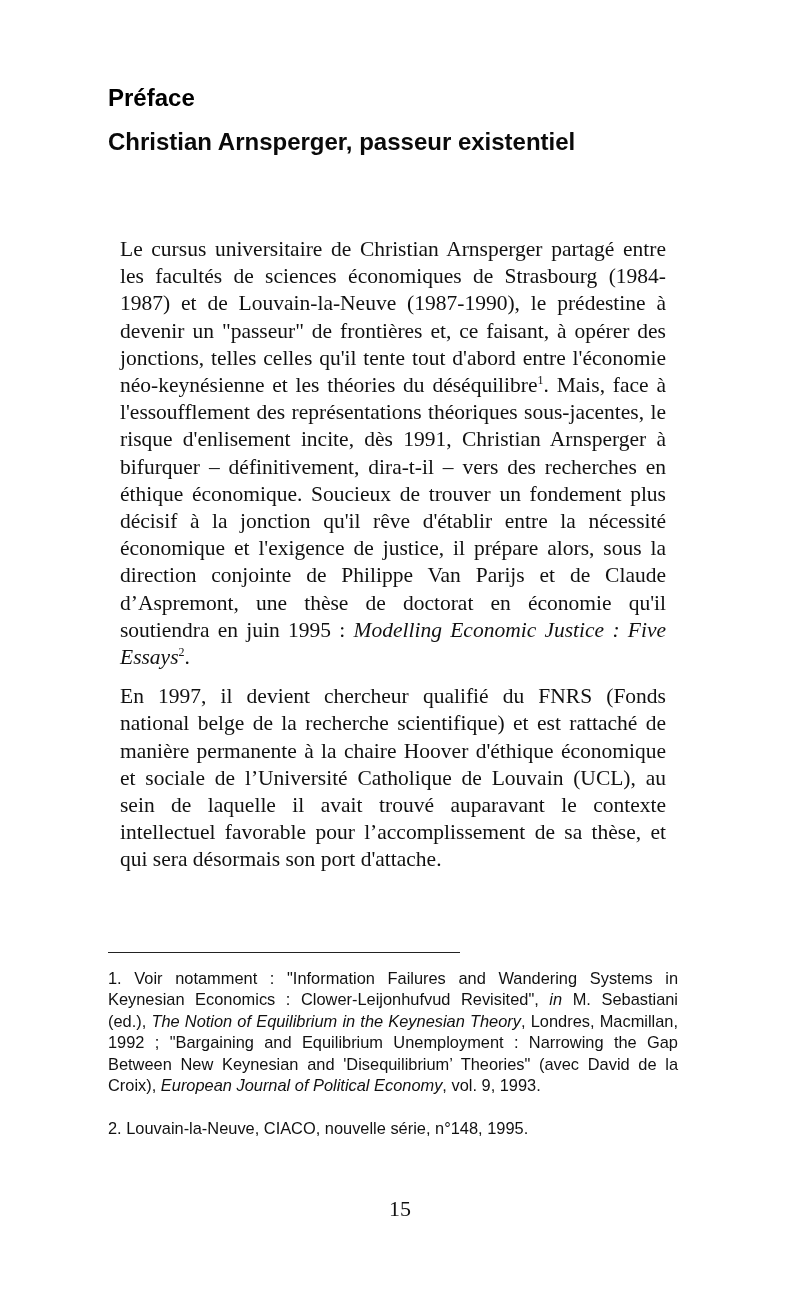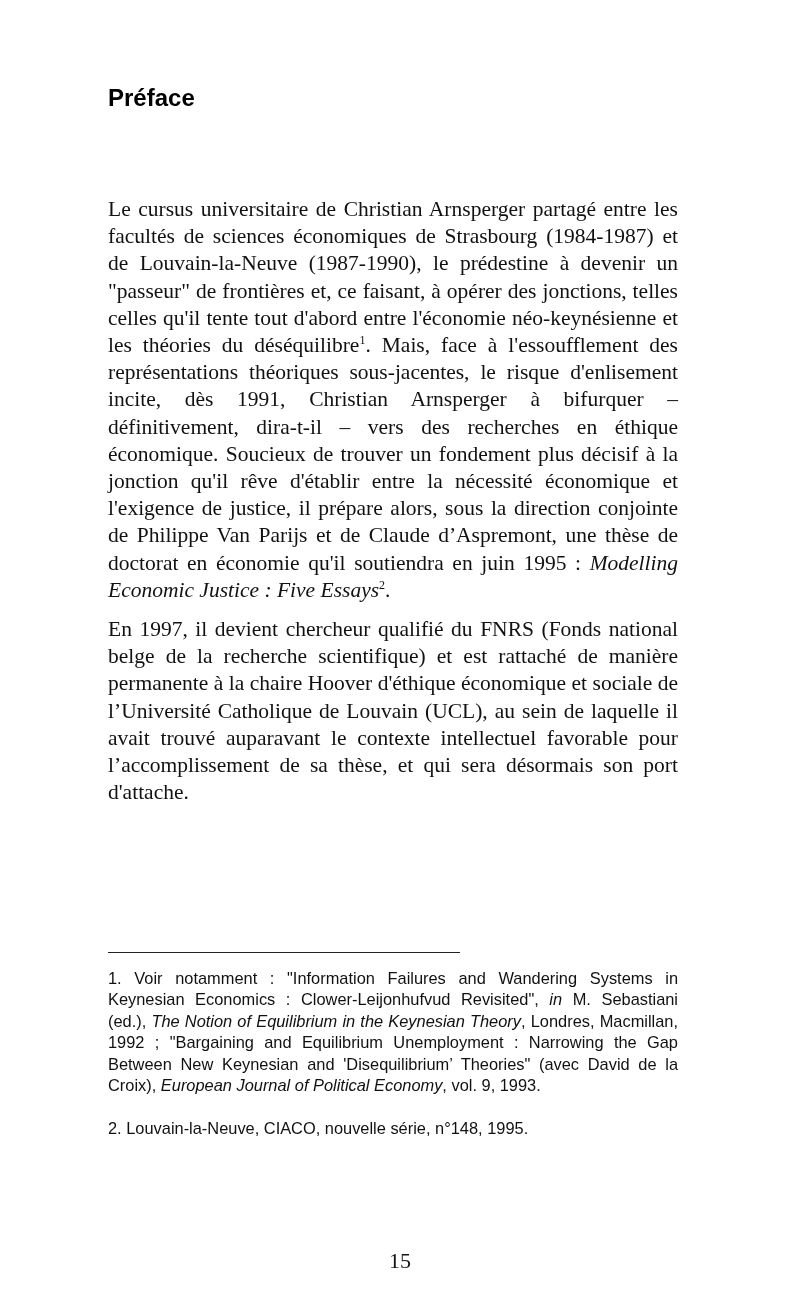--- a/index.html
+++ b/index.html
@@ -1,34 +1,35 @@
 <!DOCTYPE html>
 <html><head>
   <meta charset="utf-8">
   <style>
     html, body { margin: 0; padding: 0; background: #ffffff; }
     body { width: 800px; height: 1307px; position: relative; overflow: hidden; color: #111; }
     .page { position: absolute; left: 108px; top: 70px; width: 570px; }
     .title { font-family: "Liberation Sans", sans-serif; font-weight: bold; font-size: 24px; line-height: 40px; margin: 8px 0 0 0; color: #000000; }
     .subtitle { font-family: "Liberation Sans", sans-serif; font-weight: bold; font-size: 24px; line-height: 32px; margin: 8px 0 0 0; color: #0a0a0a; }
     .body { margin-top: 78px; font-family: "Liberation Serif", serif; font-size: 21.5px; line-height: 27.2px; text-align: justify; hyphens: manual; }
-    .body p { margin: 0; }
+    .body p { margin: 12px; }
     .body p + p { margin-top: 12px; }
     sup { font-size: 12px; line-height: 0; vertical-align: super; }
     .rule { position: absolute; left: 108px; top: 952px; width: 352px; height: 0; border-top: 1.5px solid #222; }
     .notes { position: absolute; left: 108px; top: 968px; width: 570px; font-family: "Liberation Sans", sans-serif; font-size: 16.4px; line-height: 21.4px; text-align: justify; }
     .notes p { margin: 0; }
     .notes p + p { margin-top: 22px; }
-    .pagenum { position: absolute; left: 0; width: 800px; top: 1248px; text-align: center; font-family: "Liberation Serif", serif; font-size: 22px; }
+    .pagenum { position: absolute; left: 0; width: 800px; top: 1196px; text-align: center; font-family: "Liberation Serif", serif; font-size: 22px; }
   </style>
 </head>
 <body>
 
 <div class="page">
   <h1 class="title">Préface</h1>
+  <h2 class="subtitle">Christian Arnsperger, passeur existentiel</h2>
 
   <div class="body">
     <p><span>Le cursus universitaire de Christian Arnsperger partagé entre les facultés de sciences économiques de Strasbourg (1984-1987) et de Louvain-la-Neuve (1987-1990), le prédestine à devenir un "passeur" de frontières et, ce faisant, à opérer des jonctions, telles celles qu'il tente tout d'abord entre l'écono­mie néo-keynésienne et les théories du déséquilibre</span><sup>1</sup><span>. Mais, face à l'essoufflement des représentations théoriques sous-jacentes, le risque d'enlisement incite, dès 1991, Christian Arnsperger à bifurquer – définitivement, dira-t-il – vers des recherches en éthique économique. Soucieux de trouver un fondement plus décisif à la jonction qu'il rêve d'établir entre la nécessité économique et l'exigence de justice, il prépare alors, sous la direction conjointe de Philippe Van Parijs et de Claude d’Aspremont, une thèse de doctorat en économie qu'il soutiendra en juin 1995 : </span><i>Modelling Economic Justice : Five Essays</i><sup>2</sup><span>.</span></p>
     <p>En 1997, il devient chercheur qualifié du FNRS (Fonds national belge de la recherche scientifique) et est rattaché de manière permanente à la chaire Hoover d'éthique éco­nomique et sociale de l’Université Catholique de Louvain (UCL), au sein de laquelle il avait trouvé auparavant le contexte intellectuel favorable pour l’accomplissement de sa thèse, et qui sera désormais son port d'attache.</p>
   </div>
 </div>
 
 <div class="rule"></div>
 
 <div class="notes">

